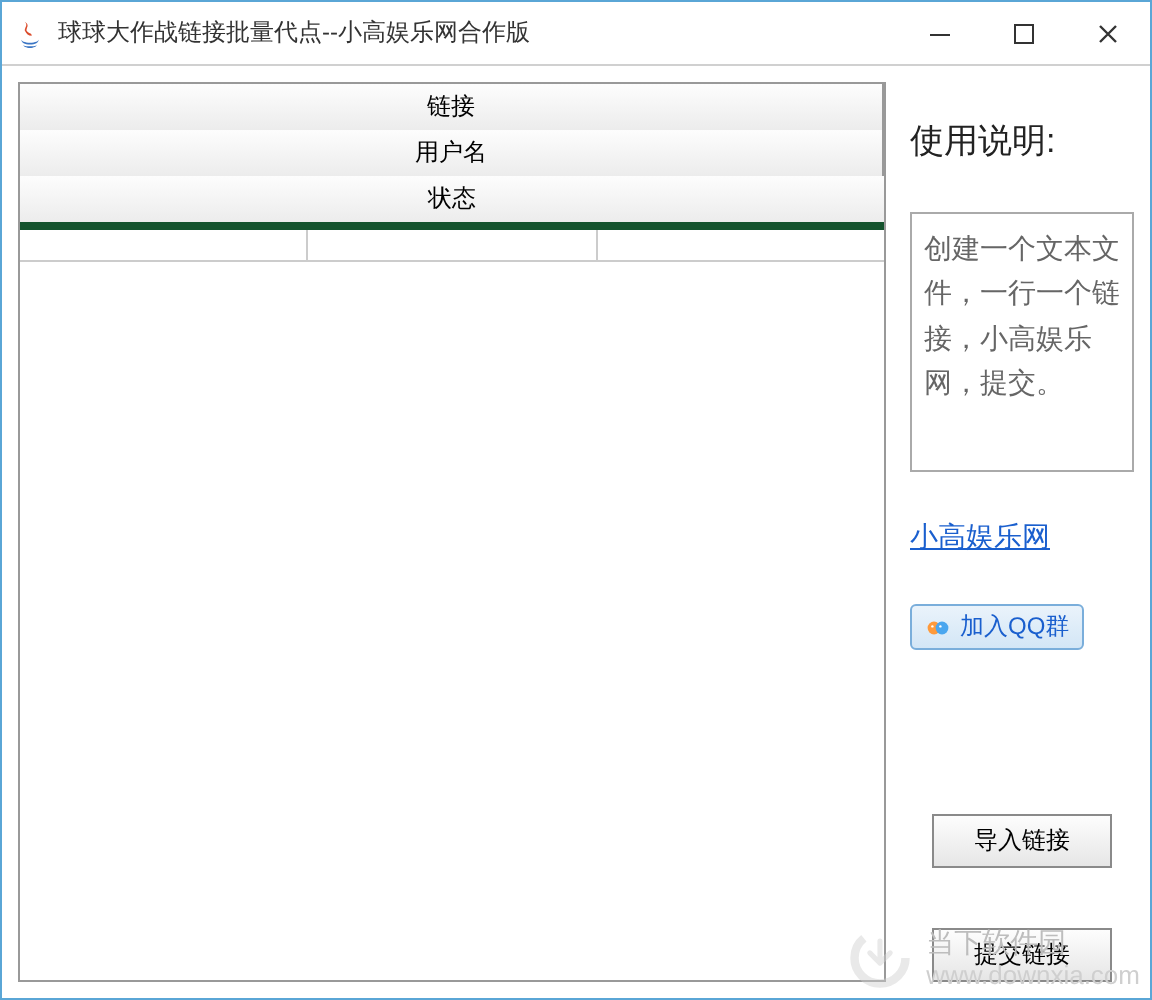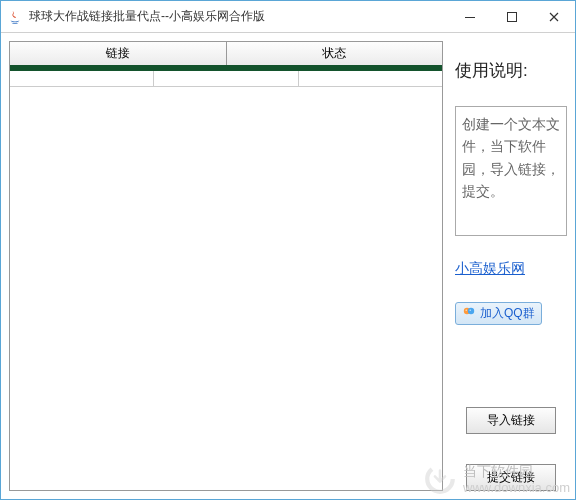--- a/index.html
+++ b/index.html
@@ -30,41 +30,41 @@
   display: flex; align-items: center; justify-content: center;
   color: #444; cursor: default;
 }
 .wcbtn svg { width: 10px; height: 10px; }
 .content { flex: 1; display: flex; padding: 8px; gap: 12px; }
 .left { flex: 1; display: flex; flex-direction: column; }
 .table-wrap {
   border: 1px solid #999; flex: 1; display: flex; flex-direction: column;
   background: #fff;
 }
-.thead { display: flex; border-bottom: 6px solid #14532d; background: #f0f0f0; }
+.thead { display: flex; border-bottom: 4px solid #14532d; background: #f0f0f0; flex-direction: column; }
 .th {
   flex: 1; text-align: center; padding: 3px 0;
   border-right: 1px solid #999;
   background: linear-gradient(#fdfdfd, #ececec);
 }
 .th:last-child { border-right: none; }
 .tbody { flex: 1; display: flex; flex-direction: column; }
 .trow { display: flex; height: 16px; }
 .trow .td { flex: 1; border-right: 1px solid #ccc; border-bottom: 1px solid #ccc; }
 .trow .td:last-child { border-right: none; }
 .right { width: 112px; display: flex; flex-direction: column; gap: 24px; padding-top: 18px; }
 .heading { font-size: 17px; font-weight: normal; color: #222; }
 .instructions {
   border: 1px solid #aaa; padding: 6px 6px;
   font-size: 14px; color: #666; line-height: 1.6;
   min-height: 130px;
 }
 .link { color: #1a5fce; text-decoration: underline; font-size: 14px; cursor: pointer; font-family: Liberation Mono, monospace; }
 .qqbtn {
-  display: inline-flex; align-items: flex-start; gap: 4px;
+  display: inline-flex; align-items: flex-end; gap: 4px;
   border: 1px solid #7aaedb; border-radius: 3px;
   padding: 2px 6px; background: linear-gradient(#eaf3fb,#d3e6f6);
   color: #1a5fce; font-size: 12px; cursor: pointer;
   align-self: flex-start;
 }
 .qqbtn .qicon { width: 14px; height: 14px; }
 .btn {
   border: 1px solid #8a8a8a; background: linear-gradient(#fdfdfd,#e6e6e6);
   padding: 4px 0; text-align: center; font-size: 12px; cursor: pointer;
   width: 90px; align-self: center;
@@ -109,35 +109,36 @@
           <path d="M1 1 L9 9 M9 1 L1 9" stroke="#333" stroke-width="1.2"></path>
         </svg>
     </div>
   </div>
 
   <div class="content">
     <div class="left">
       <div class="table-wrap">
         <div class="thead">
           <div class="th">链接</div>
+          <div class="th">用户名</div>
           <div class="th">状态</div>
         </div>
         <div class="tbody">
           <div class="trow">
             <div class="td"></div>
             <div class="td"></div>
             <div class="td"></div>
           </div>
         </div>
       </div>
     </div>
 
     <div class="right">
       <div class="heading">使用说明:</div>
-      <div class="instructions">创建一个文本文件，当下软件园，导入链接，提交。</div>
+      <div class="instructions">创建一个文本文件，一行一个链接，小高娱乐网，提交。</div>
       <a class="link">小高娱乐网</a>
       <div class="qqbtn">
         <span class="qicon">
           <svg viewBox="0 0 14 14">
               <circle cx="5" cy="6" r="3.2" fill="#ff9a3b"></circle>
               <circle cx="9" cy="6" r="3.2" fill="#4aa6ef"></circle>
               <circle cx="4.2" cy="5.2" r="0.6" fill="#fff"></circle>
               <circle cx="8.2" cy="5.2" r="0.6" fill="#fff"></circle>
             </svg>
         </span>

